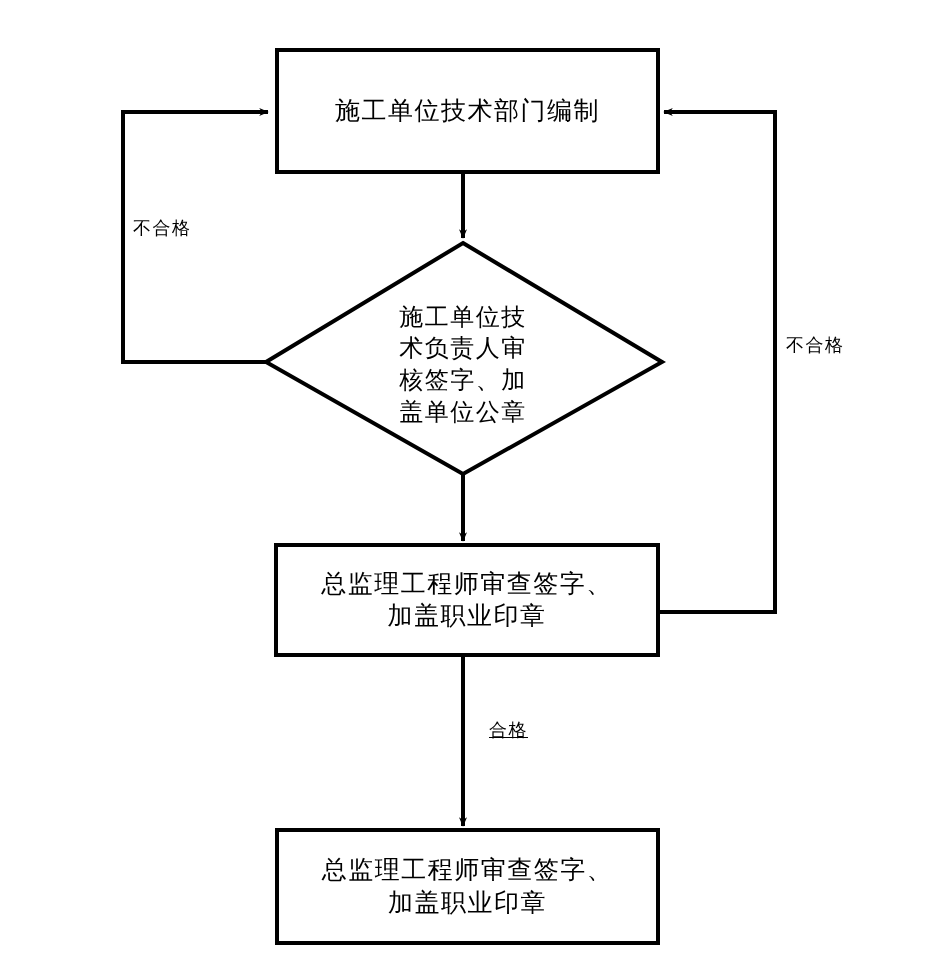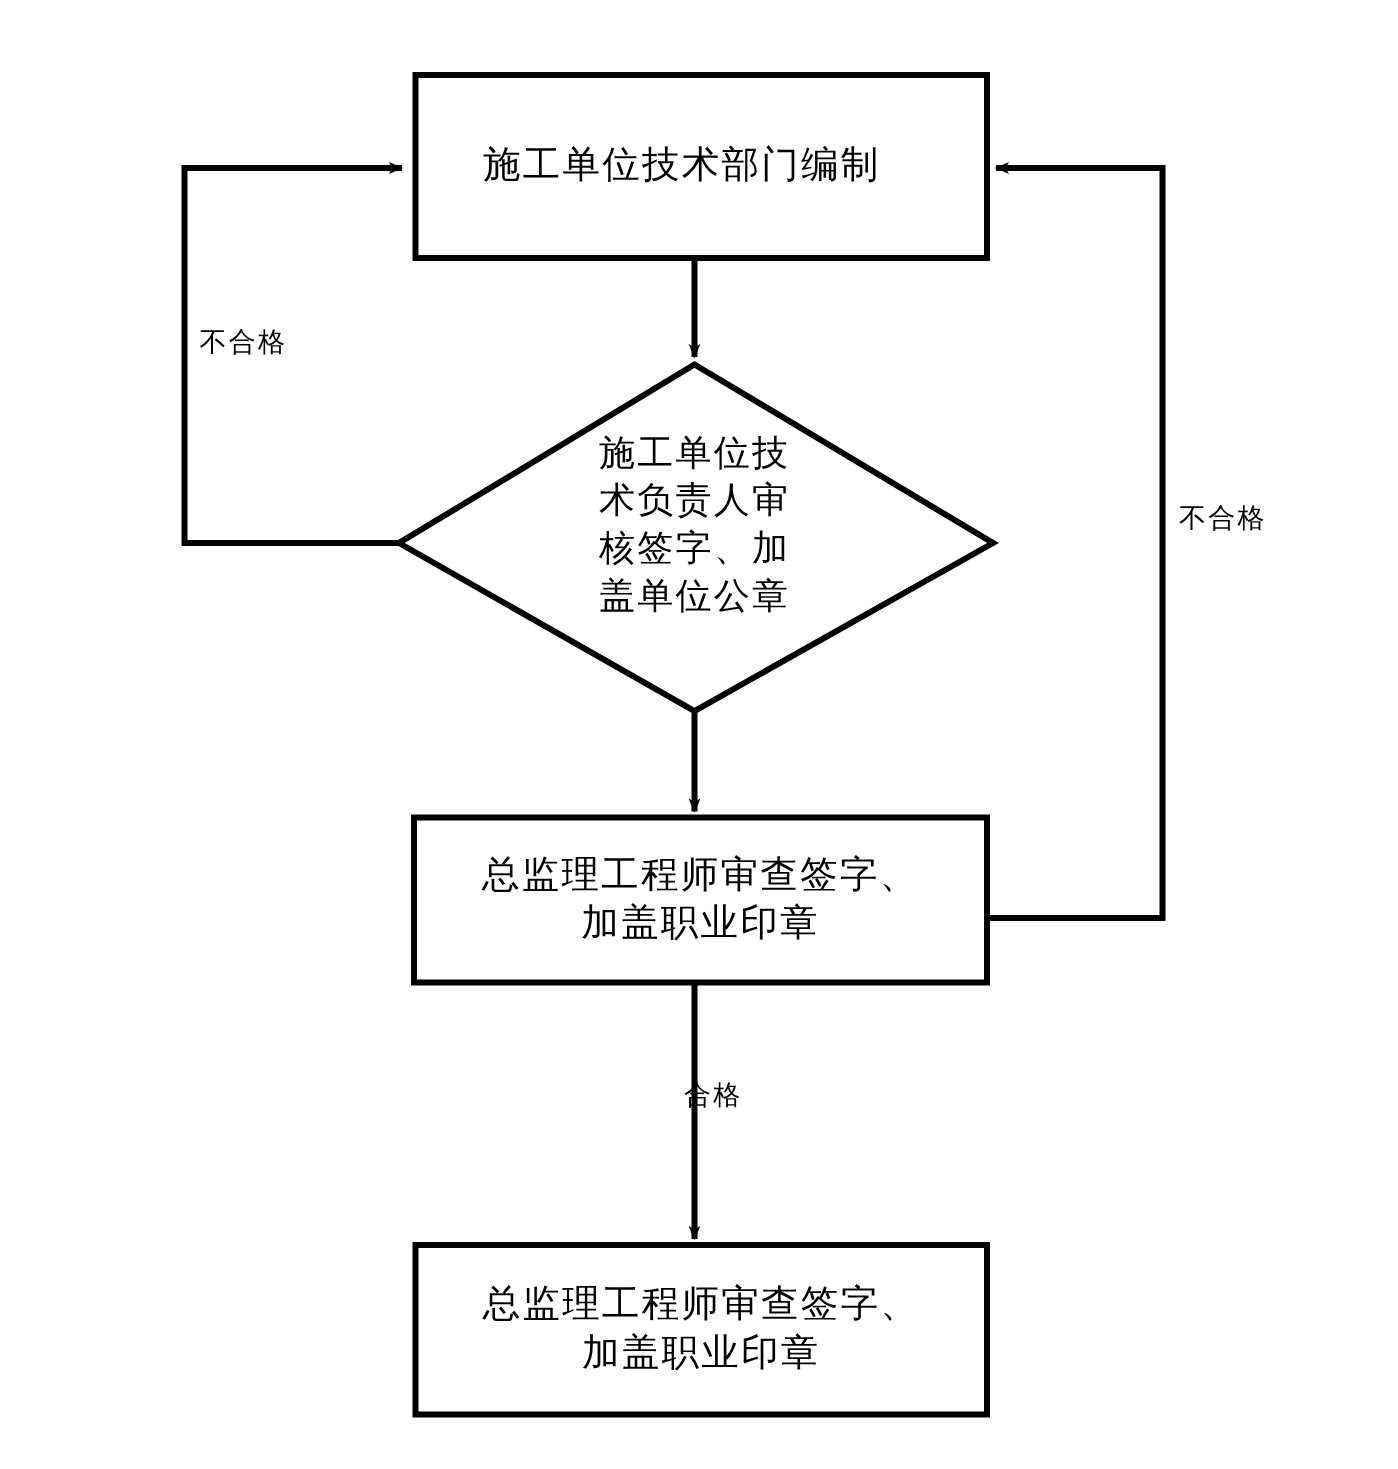--- a/index.html
+++ b/index.html
@@ -41,33 +41,33 @@
   .edge-label {
     position: absolute;
     color: #000000;
     font-family: "Liberation Serif", "DejaVu Serif", serif;
     font-size: 18px;
     letter-spacing: 1.5px;
     line-height: 1;
     white-space: nowrap;
   }
   
-  #box-process-1-text { left: 264px; top: 50px;  width: 381px; height: 122px; }
+  #box-process-1-text { left: 277px; top: 50px;  width: 381px; height: 122px; }
   
-  #node-decision-text  { left: 330px; top: 256px; width: 266px; height: 190px;
+  #node-decision-text  { left: 330px; top: 270px; width: 266px; height: 190px;
                          font-size: 24px; line-height: 1.32; }
   
   #box-process-3-text { left: 276px; top: 545px; width: 382px; height: 110px; }
   
   #box-process-4-text { left: 277px; top: 830px; width: 381px; height: 113px; }
 
   
   #label-left-reject  { left: 133px; top: 219px; }
   #label-right-reject { left: 786px; top: 336px; }
-  #label-pass         { left: 456px; top: 721px; }
+  #label-pass         { left: 489px; top: 721px; text-decoration: underline; }
 </style>
 </head>
 <body>
 
 <div id="flowchart-root">
 
   <svg id="flow-svg" viewBox="0 0 932 979">
     <defs>
       <marker id="arrowhead" markerWidth="11" markerHeight="11" refX="9.2" refY="4.2" orient="auto" markerUnits="userSpaceOnUse">
         <path d="M 0.4,0.2 L 10,4.2 L 0.4,8.2 L 3.1,4.2 Z" fill="#000000"></path>

